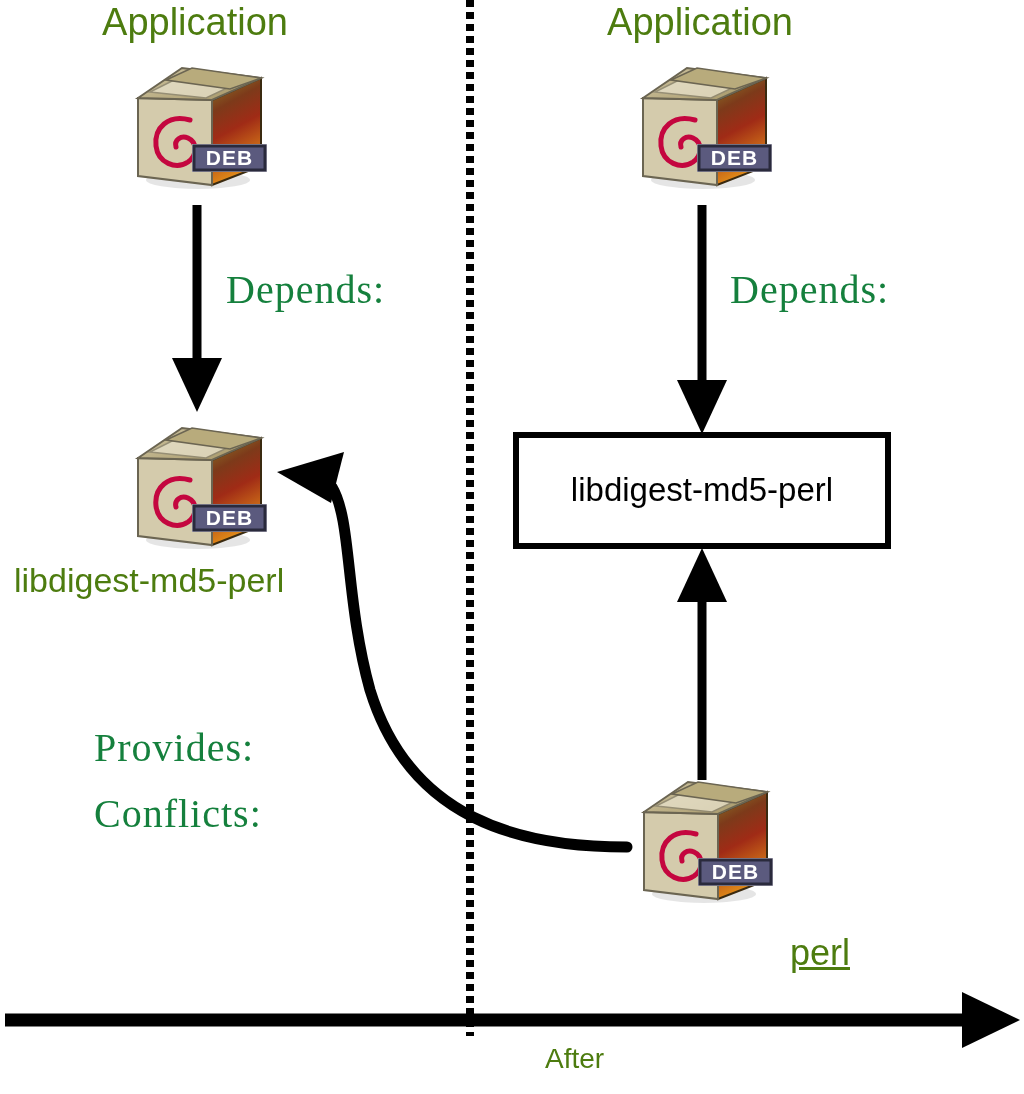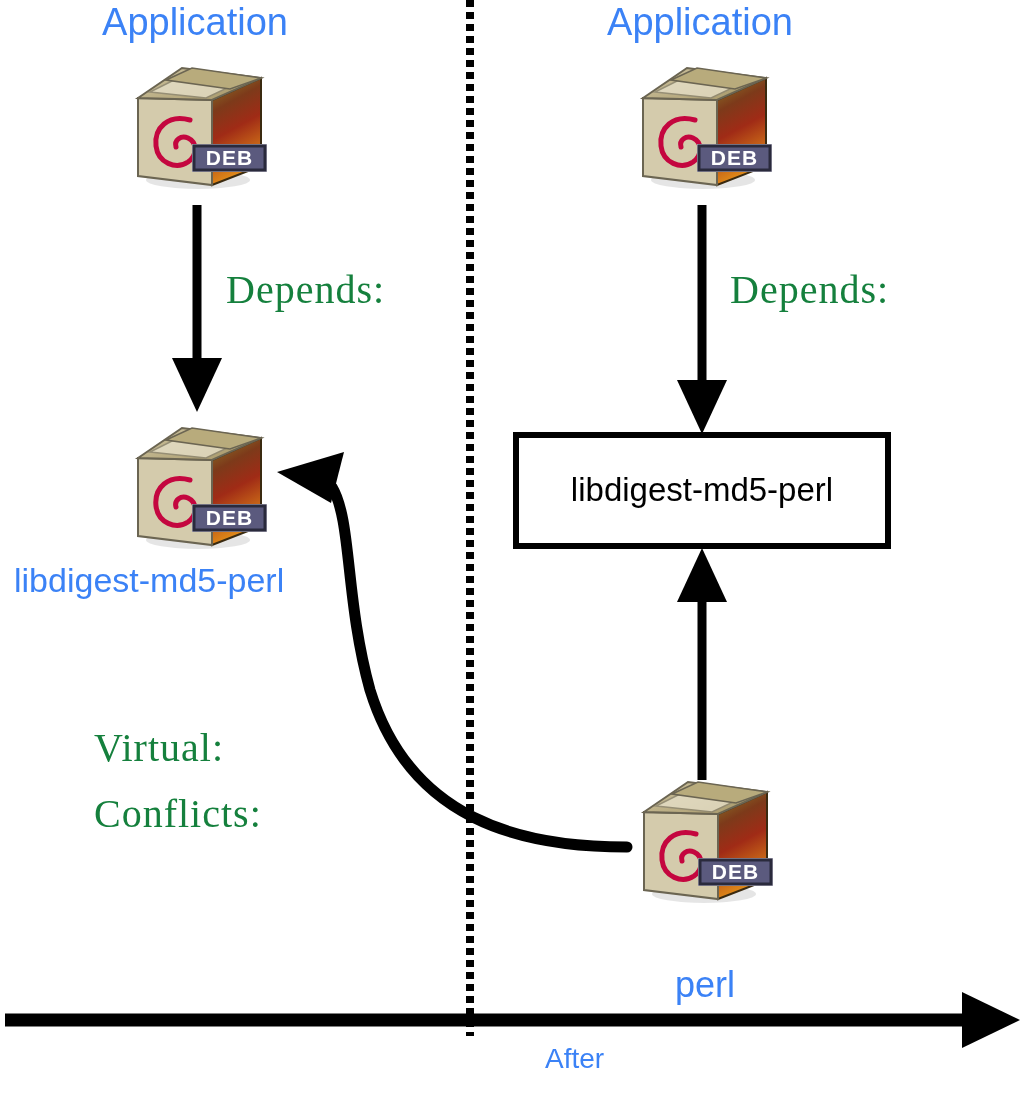--- a/index.html
+++ b/index.html
@@ -19,21 +19,21 @@
     background: #ffffff;
     overflow: hidden;
   }
   .abs { position: absolute; }
 
   
   .sans {
     font-family: "Liberation Sans", sans-serif;
     font-size: 34px;
     line-height: 1.08;
-    color: #3b82f6;
+    color: #4d7c0f;
     white-space: nowrap;
   }
   .mono {
     font-family: Liberation Serif, serif;
     font-size: 40px;
     letter-spacing: 1px;
     color: #15803d;
     white-space: nowrap;
   }
   .boxlabel {
@@ -158,21 +158,21 @@
         <rect x="74" y="88" width="71" height="24" fill="#5b5a7e" stroke="#2a2a3c" stroke-width="3"></rect>
         <text x="109.5" y="107" text-anchor="middle" fill="#ffffff" font-family="Liberation Sans, sans-serif" font-size="21" font-weight="bold" letter-spacing="1">DEB</text>
       </g>
     </svg>
   </div>
 
   <div class="abs sans" style="left:14px; top:562px; font-size:34px;">libdigest-md5-perl</div>
 
   <div class="abs mono" style="left:226px; top:266px;">Depends:</div>
 
-  <div class="abs mono" style="left:94px; top:724px;">Virtual:</div>
+  <div class="abs mono" style="left:94px; top:724px;">Provides:</div>
   <div class="abs mono" style="left:94px; top:790px;">Conflicts:</div>
 
   <div class="abs pkg" style="left:625px; top:58px;">
     <svg viewBox="0 0 152 135" width="152" height="135" aria-hidden="true">
       <defs>
         <linearGradient id="sideGradC" x1="0" y1="0" x2="0.25" y2="1">
           <stop offset="0%" stop-color="#8e7d2c"></stop>
           <stop offset="30%" stop-color="#7d3a1a"></stop>
           <stop offset="55%" stop-color="#a02b16"></stop>
           <stop offset="100%" stop-color="#e49019"></stop>
@@ -228,21 +228,21 @@
       <polygon points="46,22 72,10 141,20 110,31" fill="#b8ab7c" stroke="#6b6552" stroke-width="1.5"></polygon>
       <path d="M70,62 C48,56 34,70 36,88 C38,105 56,112 68,104 C78,97 77,84 68,80 C61,77 54,82 56,89" fill="none" stroke="#c4063f" stroke-width="5" stroke-linecap="round"></path>
       <g>
         <rect x="72" y="86" width="75" height="28" fill="#b9b6c6"></rect>
         <rect x="74" y="88" width="71" height="24" fill="#5b5a7e" stroke="#2a2a3c" stroke-width="3"></rect>
         <text x="109.5" y="107" text-anchor="middle" fill="#ffffff" font-family="Liberation Sans, sans-serif" font-size="21" font-weight="bold" letter-spacing="1">DEB</text>
       </g>
     </svg>
   </div>
 
-  <div class="abs sans" style="left:560px; top:966px; width:290px; text-align:center; font-size:36px;">perl</div>
+  <div class="abs sans" style="left:560px; top:934px; width:290px; text-align:right; font-size:36px;text-decoration:underline;">perl</div>
 
   <div class="abs sans" style="left:545px; top:1044px; width:300px; font-size:28px;">After</div>
 
   <svg class="abs" id="arrows" viewBox="0 0 1024 1094">
 
     <g>
       <line x1="197" y1="205" x2="197" y2="378" stroke="#000" stroke-width="9"></line>
       <polygon points="197,412 172,358 222,358" fill="#000"></polygon>
     </g>
 

